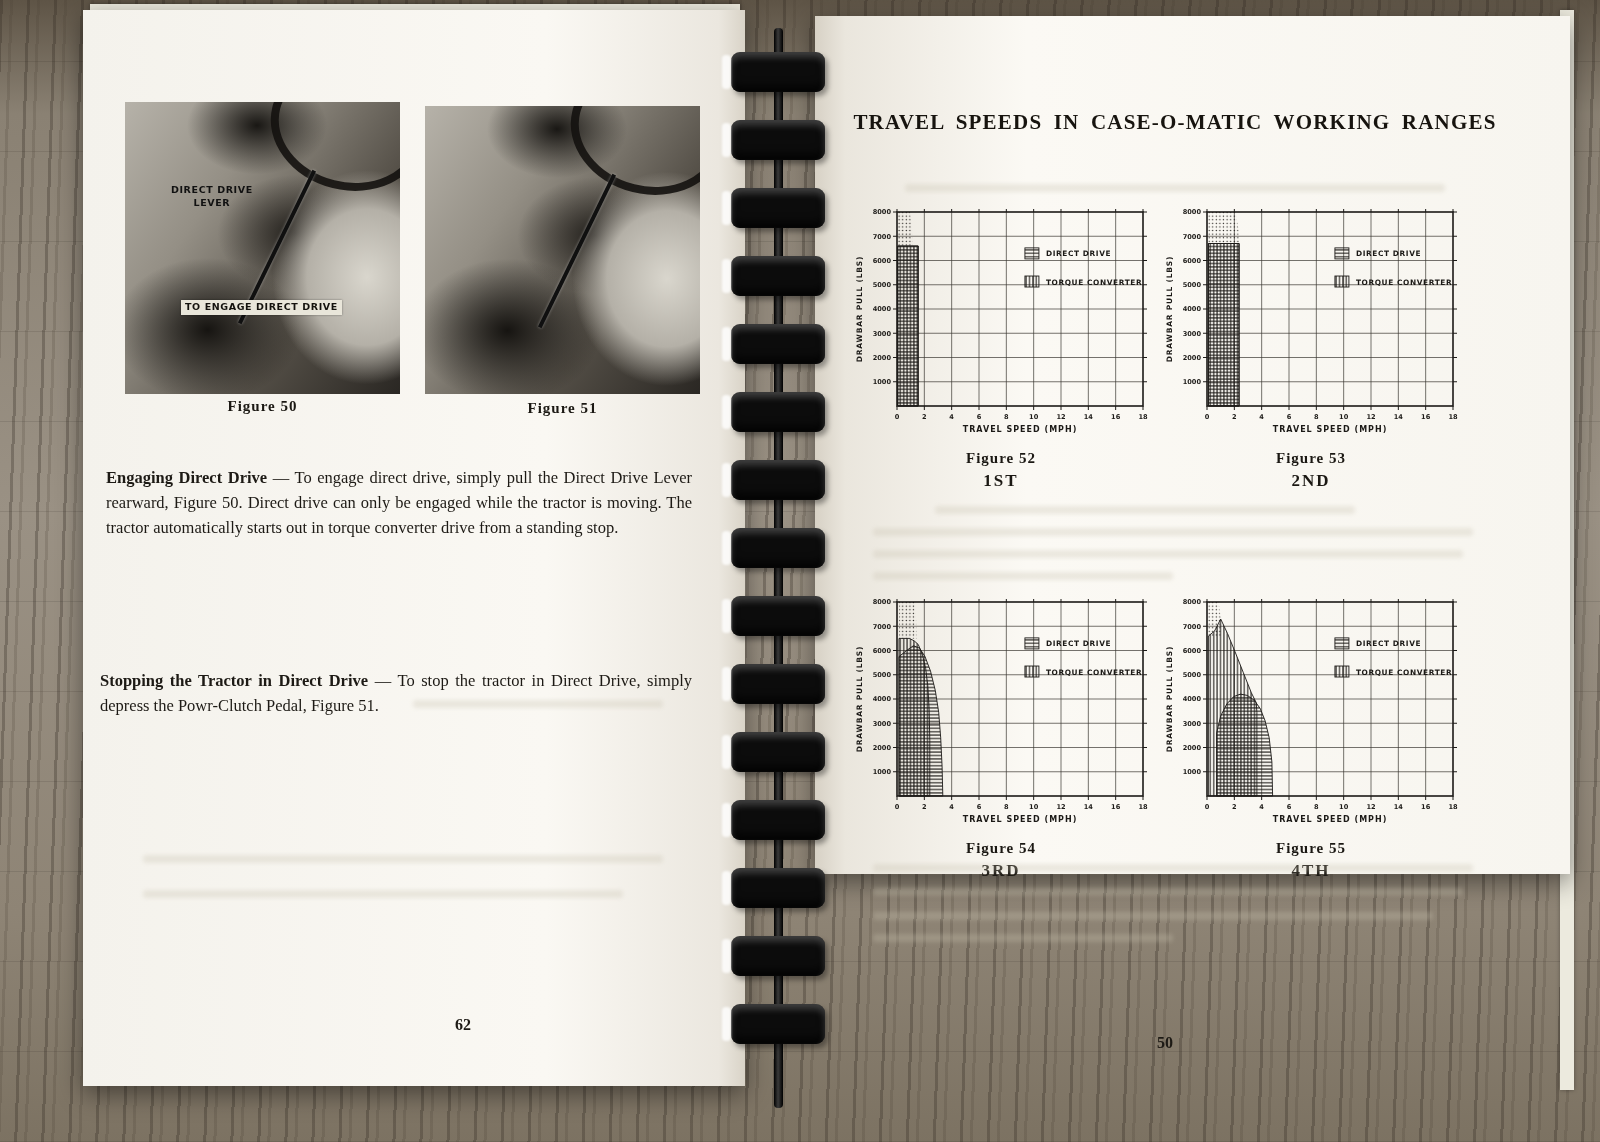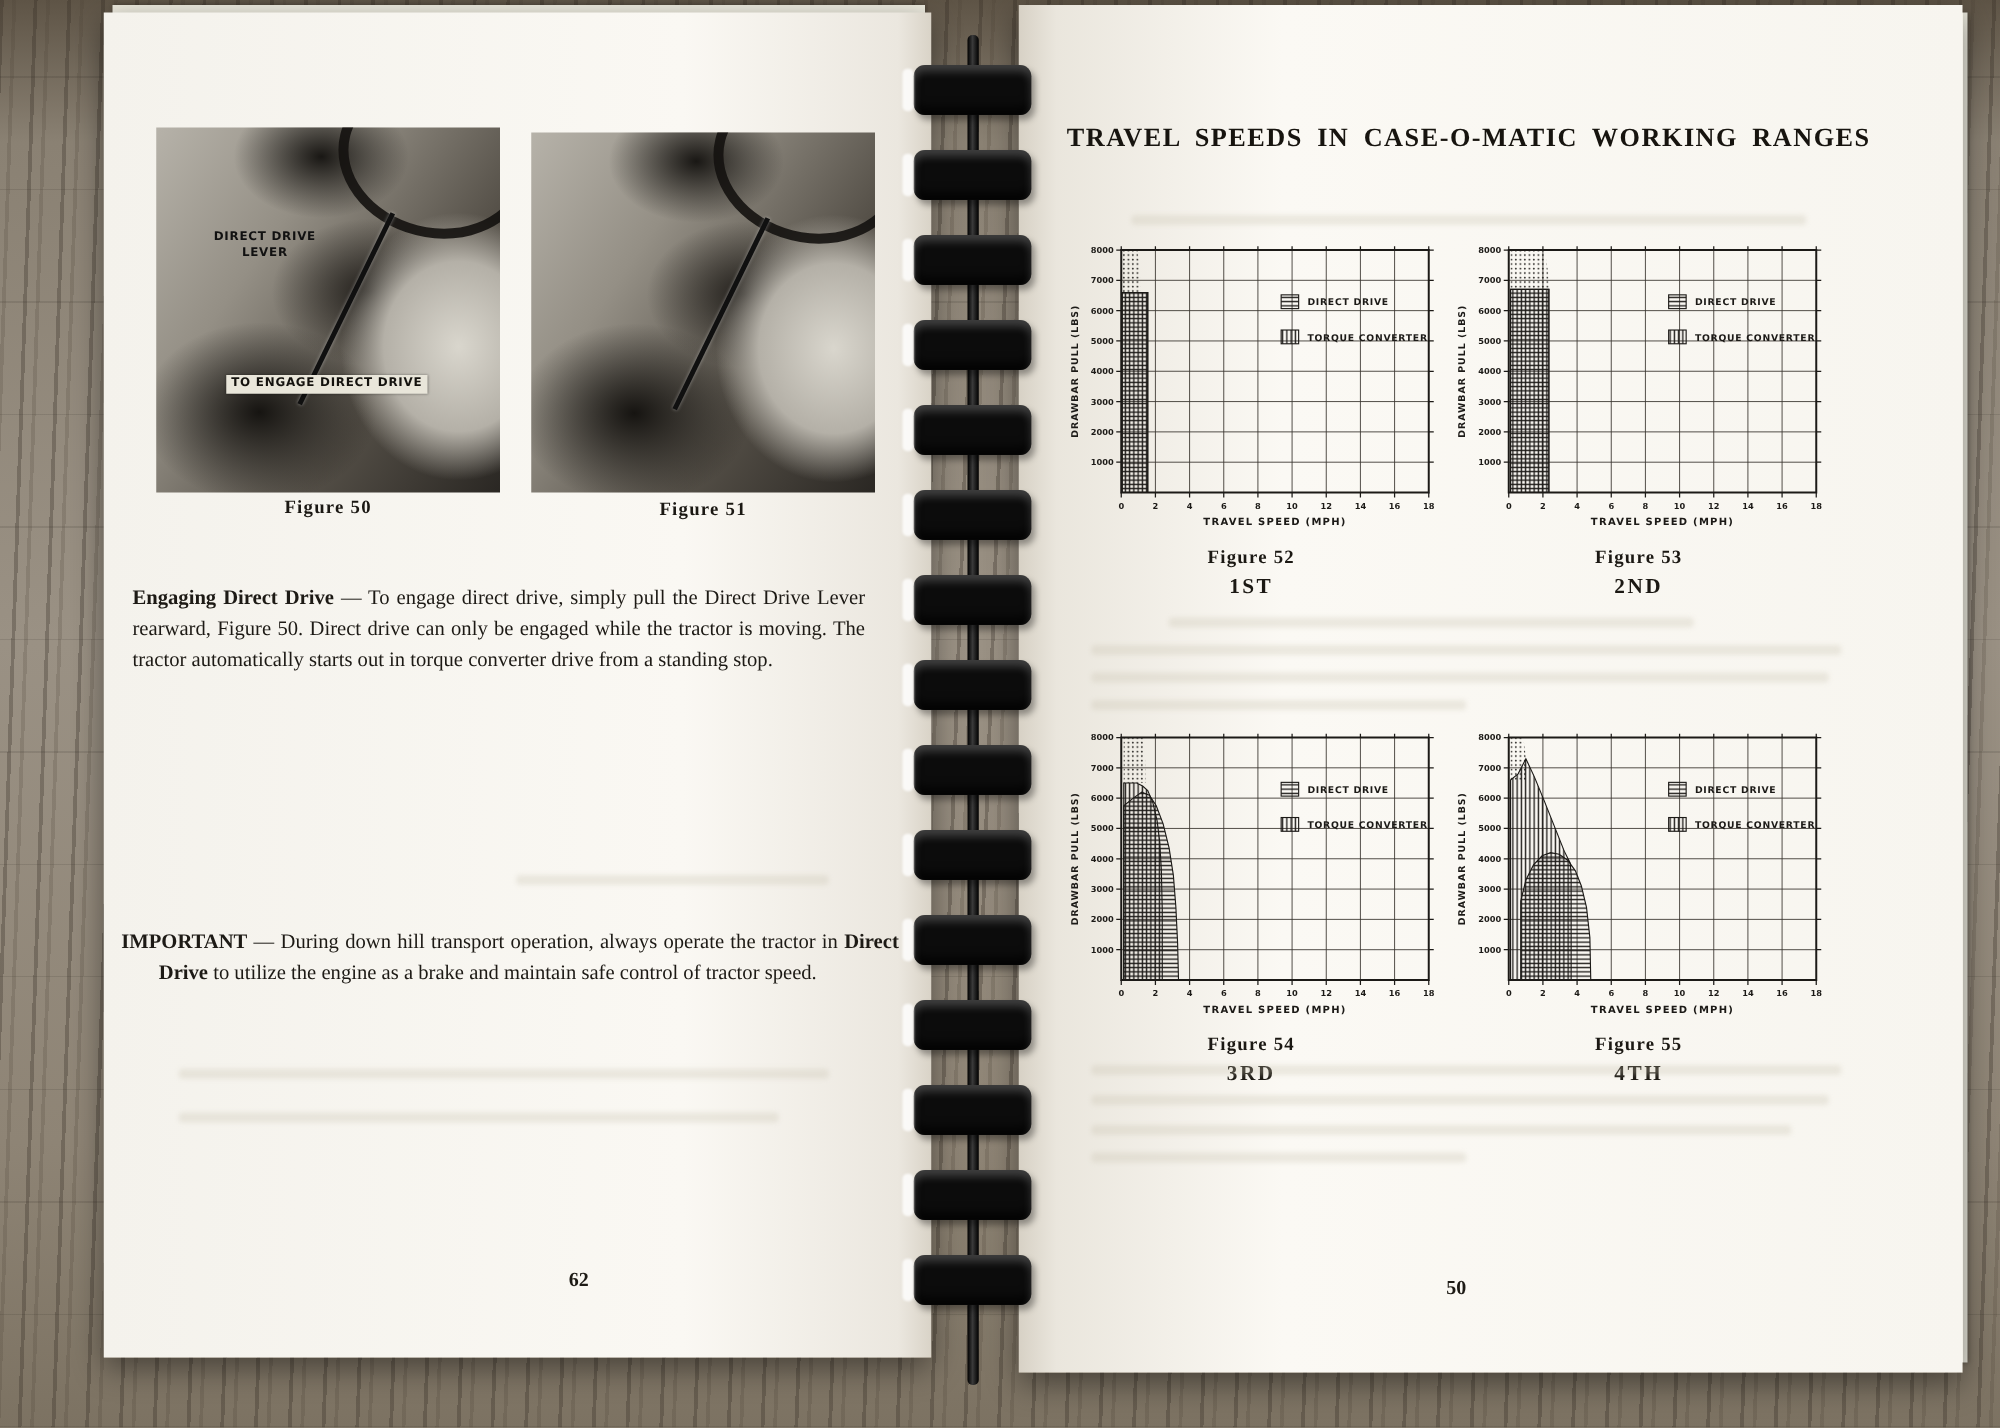--- a/index.html
+++ b/index.html
@@ -21,21 +21,21 @@
   .page-under{position:absolute;background:#eceade;box-shadow:0 0 4px rgba(0,0,0,.35);}
   .page{
     position:absolute;
     box-shadow:0 8px 24px rgba(0,0,0,.45);
   }
   .page-left{
     left:83px;top:10px;width:662px;height:1076px;
     background:linear-gradient(90deg,#f4f2ec 0%,#faf8f3 70%,#ebe7df 96%,#d9d3c7 100%);
   }
   .page-right{
-    left:815px;top:4px;width:755px;height:1094px;
+    left:815px;top:16px;width:755px;height:858px;
     background:linear-gradient(270deg,#f7f5ef 0%,#fbf9f4 72%,#eae6dd 96%,#d7d1c5 100%);
   }
   
   .binding{position:absolute;left:728px;top:0;width:100px;height:1142px;}
   .rod{position:absolute;left:46px;top:28px;width:9px;height:1080px;
        background:linear-gradient(90deg,#000 0%,#3a3a3a 45%,#000 100%);border-radius:4px;}
   .tooth{
     position:absolute;left:3px;width:94px;height:40px;background:#0c0c0c;border-radius:9px;
     box-shadow:inset 0 5px 7px rgba(255,255,255,.22), inset 0 -6px 8px rgba(0,0,0,.75), 3px 4px 5px rgba(0,0,0,.35);
   }
@@ -113,24 +113,24 @@
   <div class="fig-photo-caption" style="left:42px;top:388px;width:275px;">Figure 50</div>
 
   <div class="photo" style="left:342px;top:96px;width:275px;height:288px;"></div>
   <div class="fig-photo-caption" style="left:342px;top:390px;width:275px;">Figure 51</div>
 
   <div class="para" style="left:23px;top:455px;width:586px;">
     <b>Engaging Direct Drive</b><span> — </span><span>To engage direct drive, simply pull the Direct Drive Lever rearward, Figure 50.  Direct drive can only be engaged while the tractor is moving.  The tractor automatically starts out in torque converter drive from a standing stop.</span>
   </div>
 
 
-
-  <div class="para hang" style="left:14px;top:730px;width:592px;">
-    <b>IMPORTANT</b><span> — </span><span>During down hill transport operation, always operate the tractor in </span><b>Direct Drive</b><span> to utilize the engine as a brake and maintain safe control of tractor speed.</span>
-  </div>
+  <div class="para" style="left:17px;top:658px;width:592px;">
+    <b>Stopping the Tractor in Direct Drive</b><span> — </span><span>To stop the tractor in Direct Drive, simply depress the Powr-Clutch Pedal, Figure 51.</span>
+  </div>
+
 
   <div class="ghost" style="left:330px;top:690px;width:250px;"></div>
   <div class="ghost" style="left:60px;top:845px;width:520px;"></div>
   <div class="ghost" style="left:60px;top:880px;width:480px;"></div>
 
   <div class="pagenum" style="left:230px;top:958px;width:300px;">62</div>
 </div>
 
 <div class="page page-right">
 

